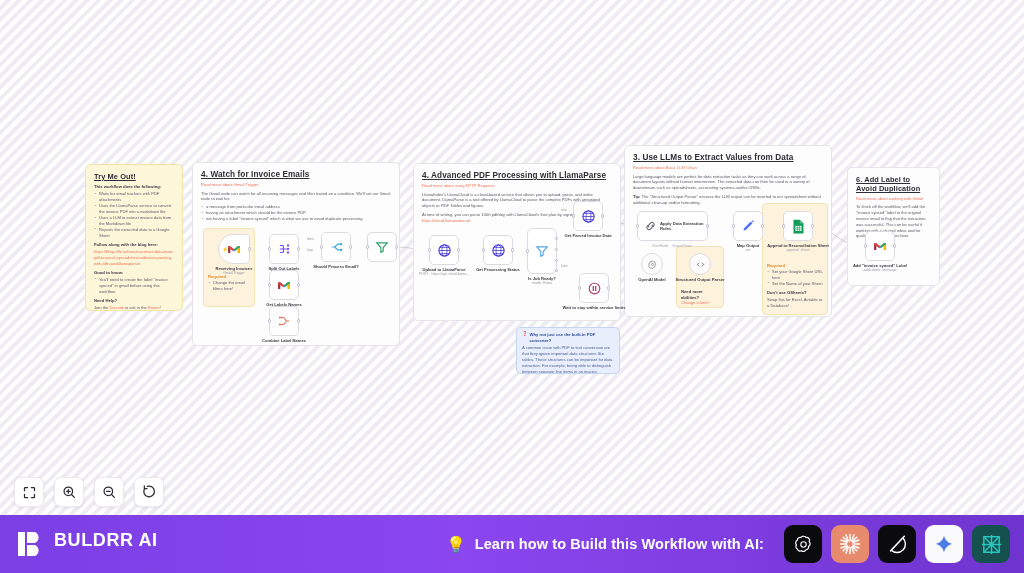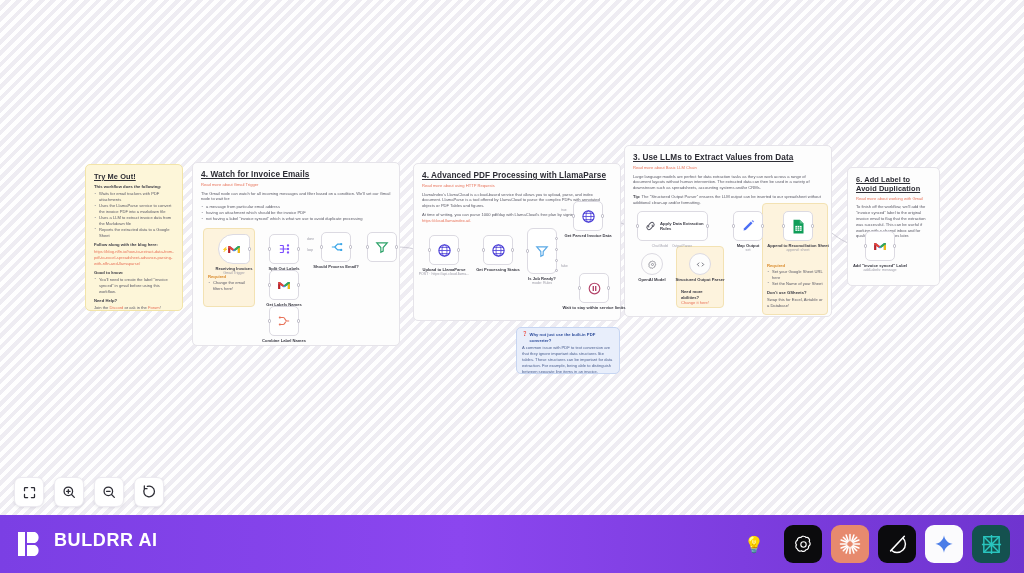--- a/index.html
+++ b/index.html
@@ -550,20 +550,21 @@
       <svg width="27" height="28" viewBox="0 0 27 28">
         <rect x="0" y="2" width="7" height="24" fill="#ffffff"></rect>
         <path fill="#ffffff" d="M9 2h8a6 6 0 010 11H9zM9 15h8a6 6 0 010 11H9z"></path>
       </svg>
     </div>
     <span id="brand-name">BULDRR AI</span>
   </div>
 
   <div id="cta">
     <span style="font-size:16px;">💡</span>
+    <span id="cta-text">Learn how to Build this Workflow with AI:</span>
 
     <div id="ai-logos">
       <div class="ailogo" style="background:#0b0b0d;">
         <svg width="23" height="23" viewBox="0 0 24 24">
           <path fill="none" stroke="#ffffff" stroke-width="1.25" d="M12 3.2a3 3 0 012.6 1.5 3 3 0 013.4 4.3 3 3 0 01-.7 4.9 3 3 0 01-2.7 3.6 3 3 0 01-4.7 1 3 3 0 01-4.3-1.8 3 3 0 01-1-4.4 3 3 0 01.9-4.7A3 3 0 019.3 4.7 3 3 0 0112 3.2z"></path>
           <circle cx="12" cy="12" r="2.8" fill="none" stroke="#ffffff" stroke-width="1.15"></circle>
         </svg>
       </div>
       <div class="ailogo" style="background:#e78a6e;">
         <svg width="24" height="24" viewBox="0 0 24 24">

